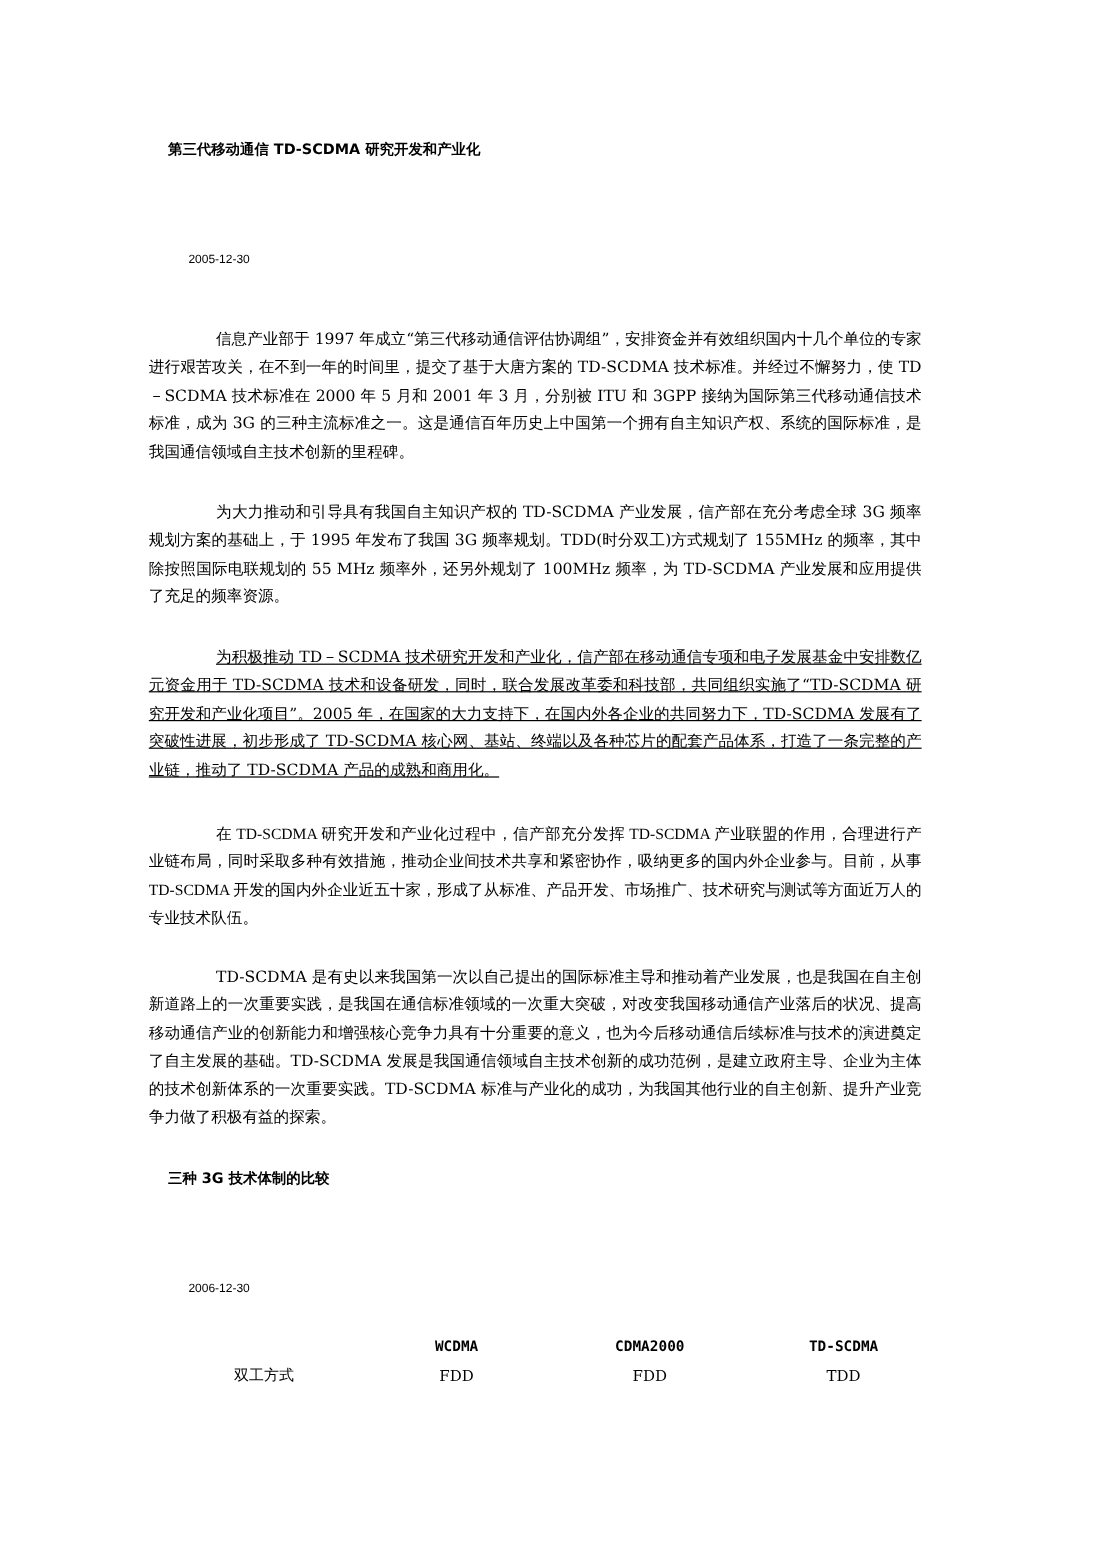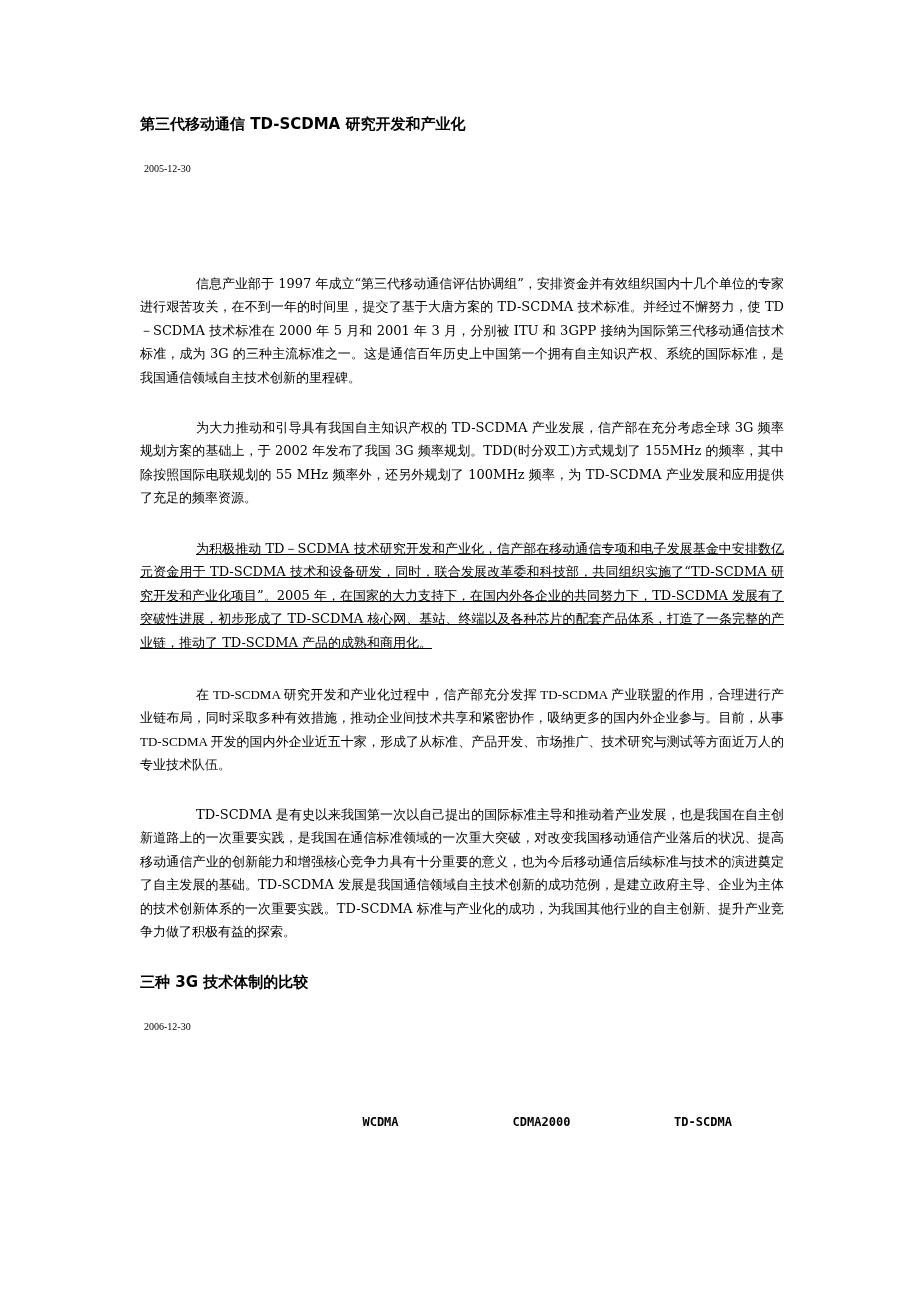--- a/index.html
+++ b/index.html
@@ -13,36 +13,37 @@
       position: relative;
       overflow: hidden;
       color: #000000;
       font-family: "DejaVu Serif", "Liberation Serif", serif;
     }
     .title {
       position: absolute;
       left: 140px;
       font-family: "DejaVu Sans", "Liberation Sans", sans-serif;
       font-weight: bold;
-      font-size: 15px;
+      font-size: 12px;
       line-height: 20px;
       white-space: nowrap;
       letter-spacing: 0px;
     }
     .date {
       position: absolute;
-      left: 144px;
-      font-family: Liberation Serif, serif;
+      left: 157px;
+      font-family: Liberation Sans, sans-serif;
       font-size: 10px;
       line-height: 14px;
       white-space: nowrap;
+      margin-top: 48px;
     }
     .para {
       position: absolute;
-      left: 140px;
+      left: 124px;
       width: 644px;
       font-size: 13px;
       line-height: 23.4px;
       text-indent: 56px;
       text-align: justify;
       word-break: break-all;
       margin: 0;
     }
     .cmp-table {
       position: absolute;
@@ -69,32 +70,38 @@
     .cmp-table .col2 { width: 161px; }
     .cmp-table .col3 { width: 162px; }
   </style>
 </head>
 <body>
 
 <div class="title" style="top:114px;">第三代移动通信 TD-SCDMA 研究开发和产业化</div>
 <div class="date" style="top:162px;">2005-12-30</div>
 
 <p class="para" style="top:272px;">信息产业部于 1997 年成立“第三代移动通信评估协调组”，安排资金并有效组织国内十几个单位的专家进行艰苦攻关，在不到一年的时间里，提交了基于大唐方案的 TD-SCDMA 技术标准。并经过不懈努力，使 TD－SCDMA 技术标准在 2000 年 5 月和 2001 年 3 月，分别被 ITU 和 3GPP 接纳为国际第三代移动通信技术标准，成为 3G 的三种主流标准之一。这是通信百年历史上中国第一个拥有自主知识产权、系统的国际标准，是我国通信领域自主技术创新的里程碑。</p>
-<p class="para" style="top:416px;">为大力推动和引导具有我国自主知识产权的 TD-SCDMA 产业发展，信产部在充分考虑全球 3G 频率规划方案的基础上，于 2002 年发布了我国 3G 频率规划。TDD(时分双工)方式规划了 155MHz 的频率，其中除按照国际电联规划的 55 MHz 频率外，还另外规划了 100MHz 频率，为 TD-SCDMA 产业发展和应用提供了充足的频率资源。</p>
+<p class="para" style="top:416px;">为大力推动和引导具有我国自主知识产权的 TD-SCDMA 产业发展，信产部在充分考虑全球 3G 频率规划方案的基础上，于 1995 年发布了我国 3G 频率规划。TDD(时分双工)方式规划了 155MHz 的频率，其中除按照国际电联规划的 55 MHz 频率外，还另外规划了 100MHz 频率，为 TD-SCDMA 产业发展和应用提供了充足的频率资源。</p>
 <p class="para" style="top:537px;text-decoration:underline;">为积极推动 TD－SCDMA 技术研究开发和产业化，信产部在移动通信专项和电子发展基金中安排数亿元资金用于 TD-SCDMA 技术和设备研发，同时，联合发展改革委和科技部，共同组织实施了“TD-SCDMA 研究开发和产业化项目”。2005 年，在国家的大力支持下，在国内外各企业的共同努力下，TD-SCDMA 发展有了突破性进展，初步形成了 TD-SCDMA 核心网、基站、终端以及各种芯片的配套产品体系，打造了一条完整的产业链，推动了 TD-SCDMA 产品的成熟和商用化。</p>
 <p class="para" style="top:683px;font-family:Liberation Serif, serif;">在 TD-SCDMA 研究开发和产业化过程中，信产部充分发挥 TD-SCDMA 产业联盟的作用，合理进行产业链布局，同时采取多种有效措施，推动企业间技术共享和紧密协作，吸纳更多的国内外企业参与。目前，从事 TD-SCDMA 开发的国内外企业近五十家，形成了从标准、产品开发、市场推广、技术研究与测试等方面近万人的专业技术队伍。</p>
 <p class="para" style="top:803px;">TD-SCDMA 是有史以来我国第一次以自己提出的国际标准主导和推动着产业发展，也是我国在自主创新道路上的一次重要实践，是我国在通信标准领域的一次重大突破，对改变我国移动通信产业落后的状况、提高移动通信产业的创新能力和增强核心竞争力具有十分重要的意义，也为今后移动通信后续标准与技术的演进奠定了自主发展的基础。TD-SCDMA 发展是我国通信领域自主技术创新的成功范例，是建立政府主导、企业为主体的技术创新体系的一次重要实践。TD-SCDMA 标准与产业化的成功，为我国其他行业的自主创新、提升产业竞争力做了积极有益的探索。</p>
 
 <div class="title" style="top:972px;">三种 3G 技术体制的比较</div>
 <div class="date" style="top:1020px;">2006-12-30</div>
 
 <table class="cmp-table">
   <thead>
     <tr>
       <th class="col0"></th>
       <th class="col1">WCDMA</th>
       <th class="col2">CDMA2000</th>
       <th class="col3">TD-SCDMA</th>
     </tr>
   </thead>
   <tbody>
+    <tr>
+      <td>双工方式</td>
+      <td>FDD</td>
+      <td>FDD</td>
+      <td>TDD</td>
+    </tr>
   </tbody>
 </table>
 
 </body></html>

